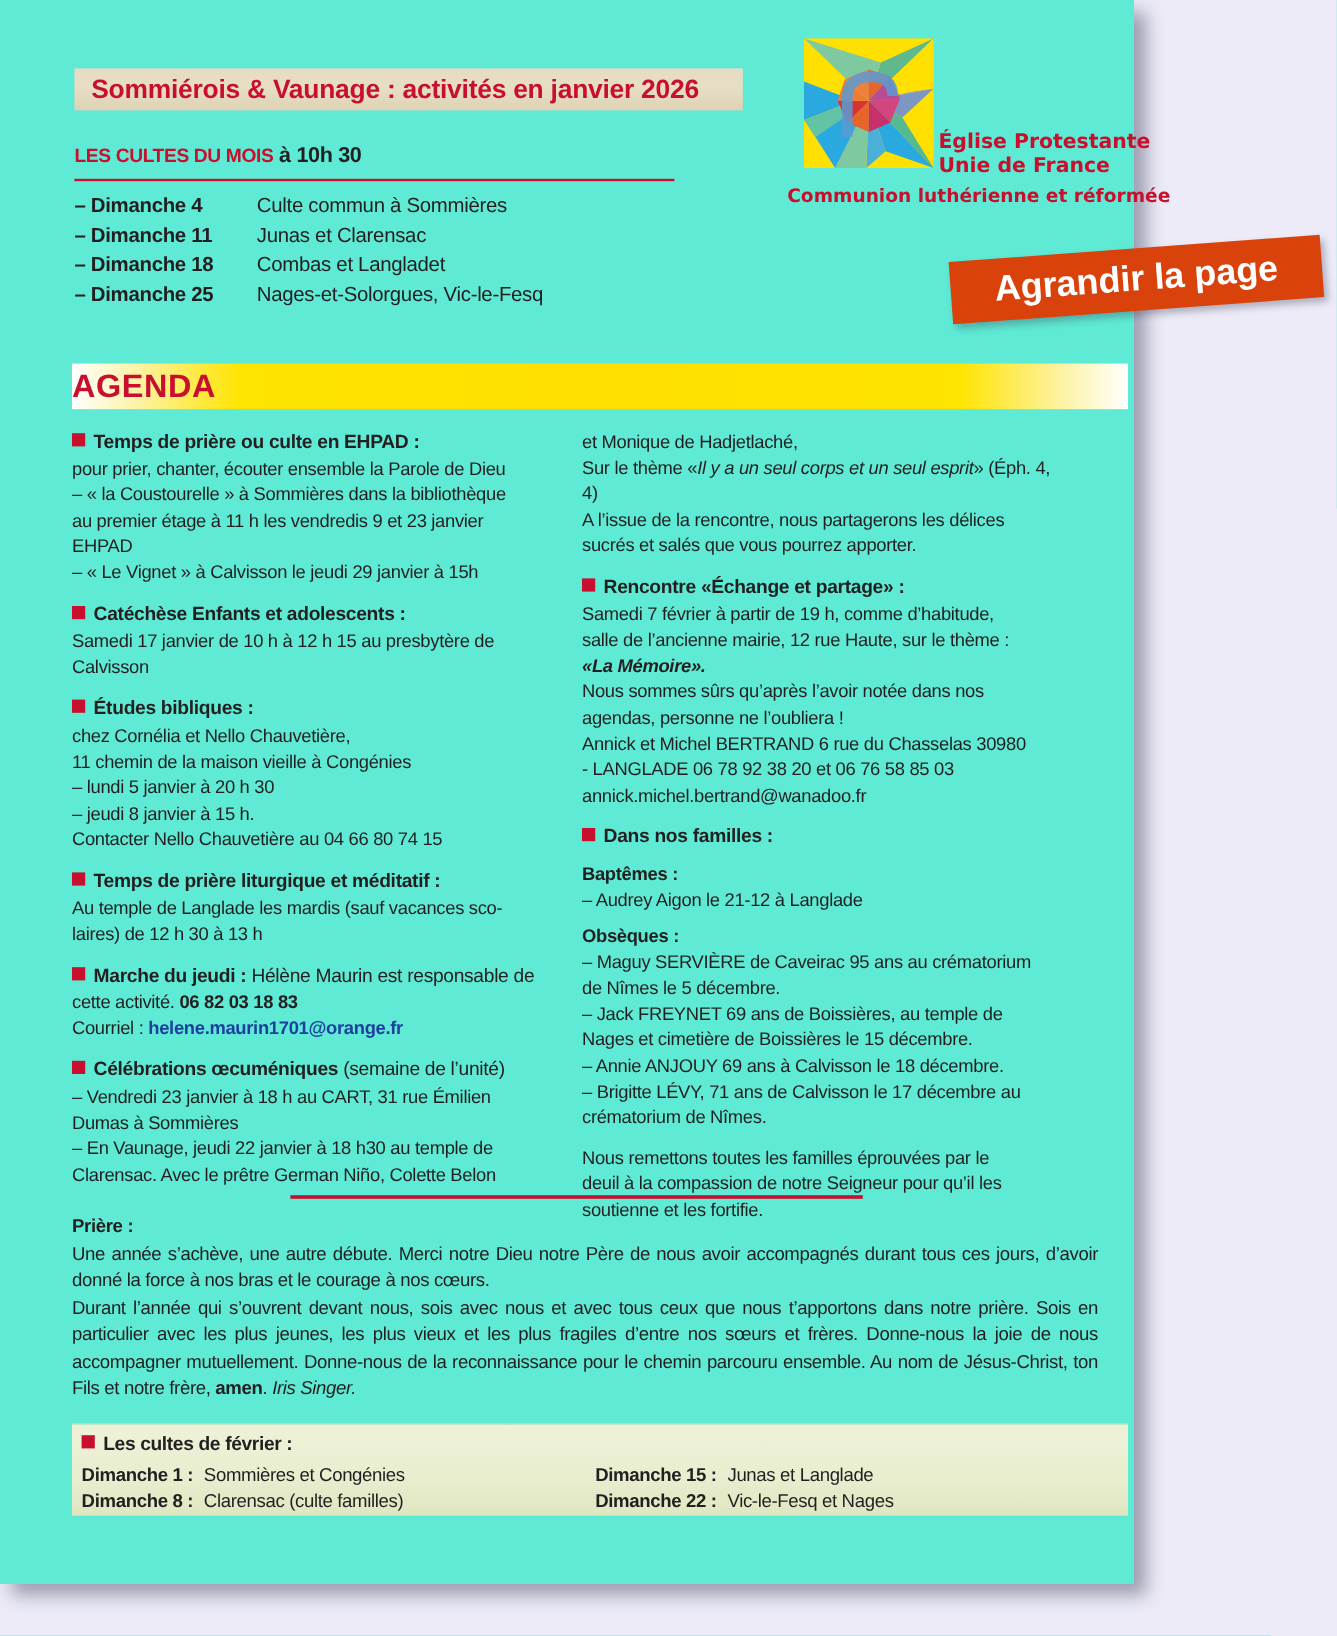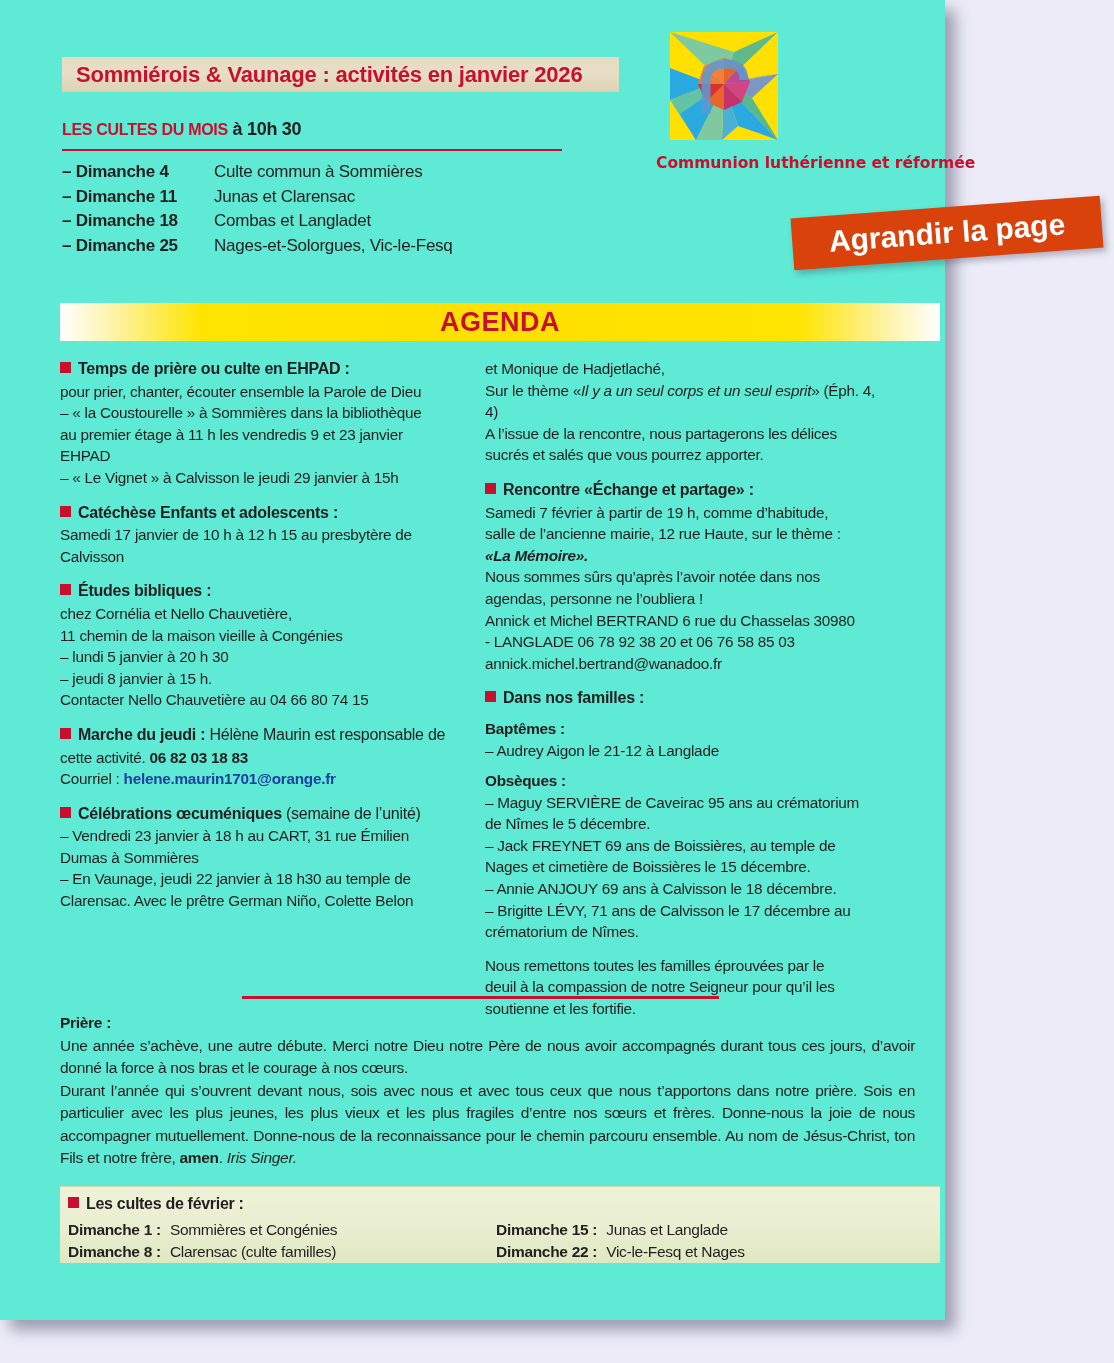--- a/index.html
+++ b/index.html
@@ -151,21 +151,20 @@
     position: absolute;
     left: 60px;
     top: 303px;
     width: 880px;
     height: 38px;
     background: linear-gradient(90deg,
       #ffffff 0%, #fdf3a8 6%, #ffe400 16%,
       #ffe000 50%, #ffe400 84%, #fdf3a8 94%, #ffffff 100%);
     display: flex;
     align-items: center;
-    justify-content: center;
   }
   #agenda-band span {
     font-size: 27px;
     font-weight: bold;
     color: #c8102e;
     letter-spacing: 0.5px;
   }
 
   
   .col {
@@ -297,20 +296,24 @@
       <polygon points="58,56 76,36 84,54" fill="#b94a96"></polygon>
       <polygon points="58,56 84,54 76,74" fill="#d4457f"></polygon>
       <polygon points="58,56 76,74 58,82" fill="#c7306a"></polygon>
       <polygon points="58,56 58,82 40,74" fill="#e8642a"></polygon>
       <polygon points="58,56 40,74 32,56" fill="#d7332f"></polygon>
       <polygon points="58,56 32,56 38,38" fill="#ee7b34"></polygon>
 
       <path d="M40,86 L40,54 Q40,36 60,36 Q78,36 78,52" stroke="#5b9bd5" stroke-width="9" fill="none" opacity="0.85"></path>
       <path d="M24,60 L92,60" stroke="#5b9bd5" stroke-width="0" fill="none"></path>
     </svg>
+    <div class="lines">
+      <div>Église Protestante</div>
+      <div>Unie de France</div>
+    </div>
     <div class="sub">Communion luthérienne et réformée</div>
   </div>
 
   <div class="cultes-head">
     <span class="big">LES CULTES DU MOIS</span><span class="small"> à 10h 30</span>
   </div>
   <div class="rule-red"></div>
 
   <div class="cultes-list">
     <div class="row">
@@ -360,20 +363,27 @@
       <div class="h"><span class="bullet"></span><span>Études bibliques :</span></div>
       <div>
         <div>chez Cornélia et Nello Chauvetière,</div>
         <div>11 chemin de la maison vieille à Congénies</div>
         <div>– lundi 5 janvier à 20 h 30</div>
         <div>– jeudi 8 janvier à 15 h.</div>
         <div>Contacter Nello Chauvetière au 04 66 80 74 15</div>
       </div>
     </div>
 
+    <div class="blk">
+      <div class="h"><span class="bullet"></span><span>Temps de prière liturgique et méditatif :</span></div>
+      <div>
+        <div>Au temple de Langlade les mardis (sauf vacances sco-</div>
+        <div>laires) de 12 h 30 à 13 h</div>
+      </div>
+    </div>
 
     <div class="blk">
       <div class="h inline"><span class="bullet"></span><b>Marche du jeudi : </b><span>Hélène Maurin est responsable de</span></div>
       <div>
         <div><span>cette activité. </span><span class="bold">06 82 03 18 83</span></div>
         <div><span>Courriel : </span><span class="mail">helene.maurin1701@orange.fr</span></div>
       </div>
     </div>
 
     <div class="blk">

